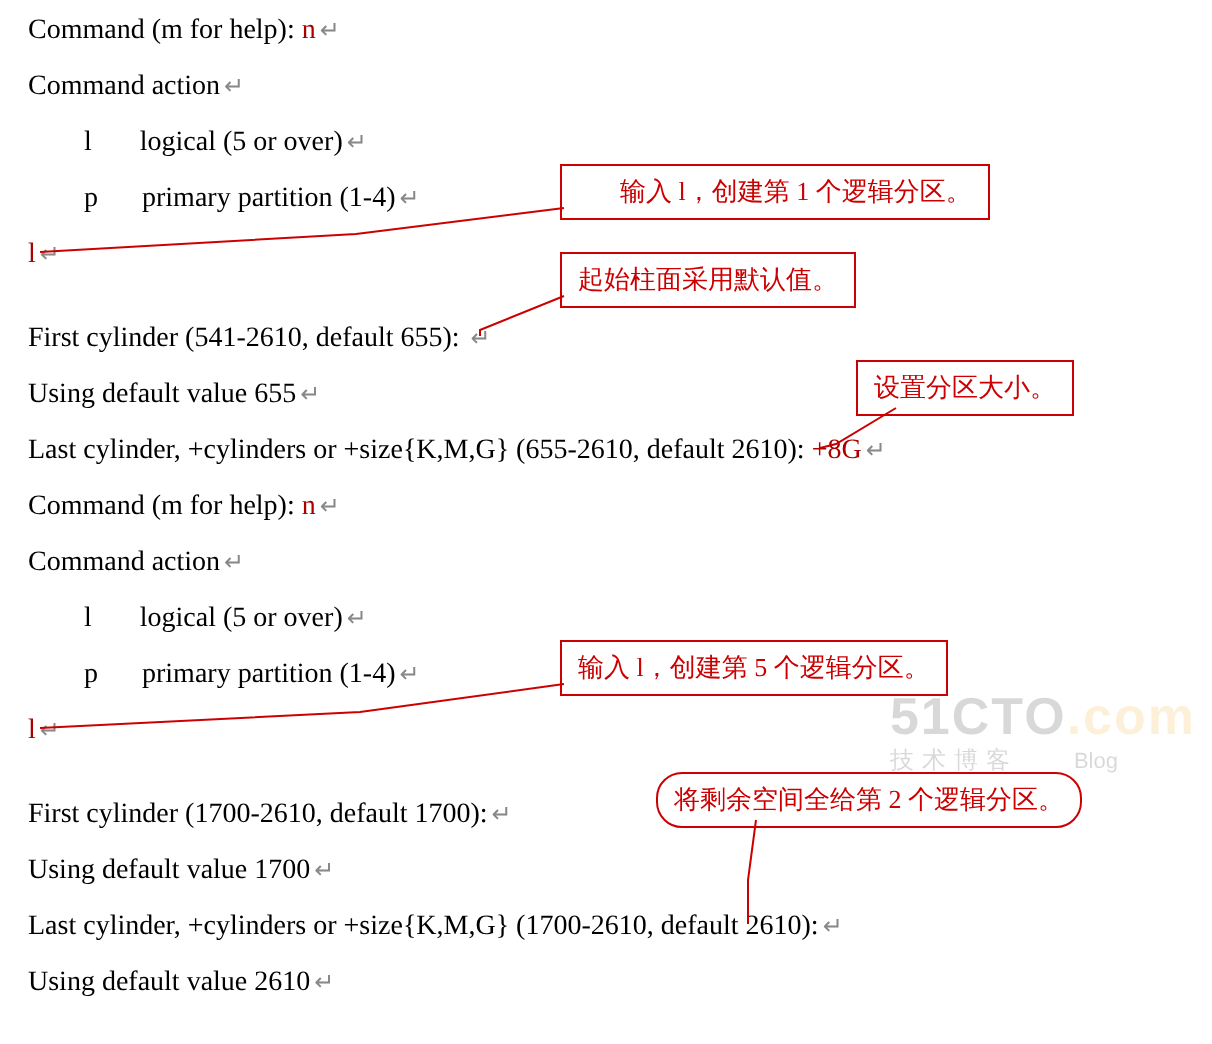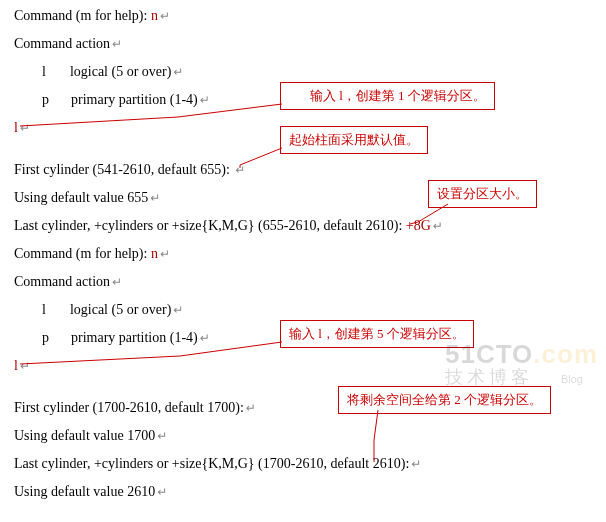--- a/index.html
+++ b/index.html
@@ -5,21 +5,21 @@
   body { margin:0; padding:0; font-family:"Times New Roman", serif; font-size:14px; color:#000; background:#fff; width:606px; height:522px; position:relative; overflow:hidden; }
   .canvas { position:relative; width:606px; height:394px; }
   .line { position:absolute; white-space:nowrap; left:14px; }
   .darkred { color:#a00; }
   .enter { color:#888; font-size:12px; margin-left:2px; }
   .callout { position:absolute; border:1px solid #c00; background:#fff; color:#c00; padding:4px 8px; font-size:13px; font-family:"SimSun","Times New Roman",serif; }
   svg.connector { position:absolute; overflow:visible; pointer-events:none; }
   .watermark { position:absolute; right:8px; bottom:6px; opacity:0.15; text-align:left; line-height:1.1; }
   .watermark .big { font-family:Arial,sans-serif; font-weight:bold; font-size:26px; letter-spacing:1px; }
   .watermark .big .o { color:#f7a000; }
-  .watermark .small { font-family:Liberation Serif, serif; font-size:18px; letter-spacing:4px; }
+  .watermark .small { font-family:Liberation Mono, monospace; font-size:12px; letter-spacing:4px; }
   .watermark .blog { font-family:Arial; font-size:11px; margin-left:28px; }
 </style>
 </head>
 <body>
 
 <div class="canvas">
 
   <div class="line" style="top:8px">
     <span>Command (m for help): </span><span class="darkred">n</span><span class="enter">↵</span>
   </div>
@@ -58,21 +58,21 @@
   <div class="callout" style="left:428px; top:180px;">设置分区大小。</div>
   <svg class="connector" style="left:0;top:0" width="606" height="522">
     <polyline points="448,204 418,222 410,224" fill="none" stroke="#c00" stroke-width="1"></polyline>
   </svg>
 
   <div class="callout" style="left:280px; top:320px;">输入 l，创建第 5 个逻辑分区。</div>
   <svg class="connector" style="left:0;top:0" width="606" height="522">
     <polyline points="282,342 180,356 20,364" fill="none" stroke="#c00" stroke-width="1"></polyline>
   </svg>
 
-  <div class="callout" style="left:338px; top:386px;">将剩余空间全给第 2 个逻辑分区。</div>
+  <div class="callout" style="left:328px; top:386px;border-radius:13px;">将剩余空间全给第 2 个逻辑分区。</div>
   <svg class="connector" style="left:0;top:0" width="606" height="522">
     <polyline points="378,410 374,440 374,462" fill="none" stroke="#c00" stroke-width="1"></polyline>
   </svg>
 
   <div class="watermark">
     <div class="big"><span>51CTO</span><span class="o">.com</span></div>
     <div><span class="small">技术博客</span><span class="blog">Blog</span></div>
   </div>
 
 </div>

